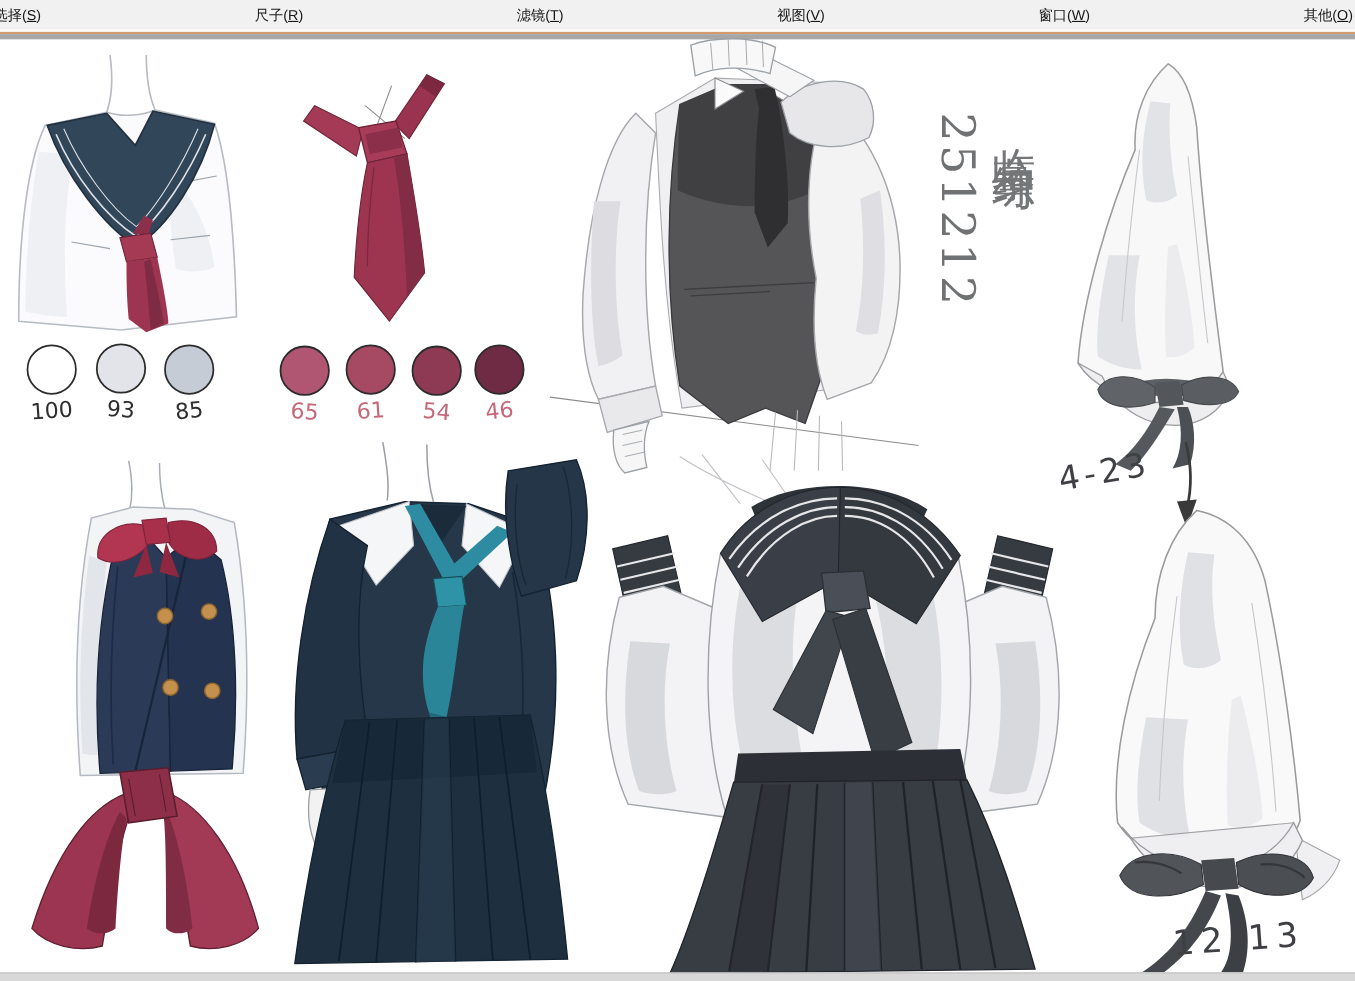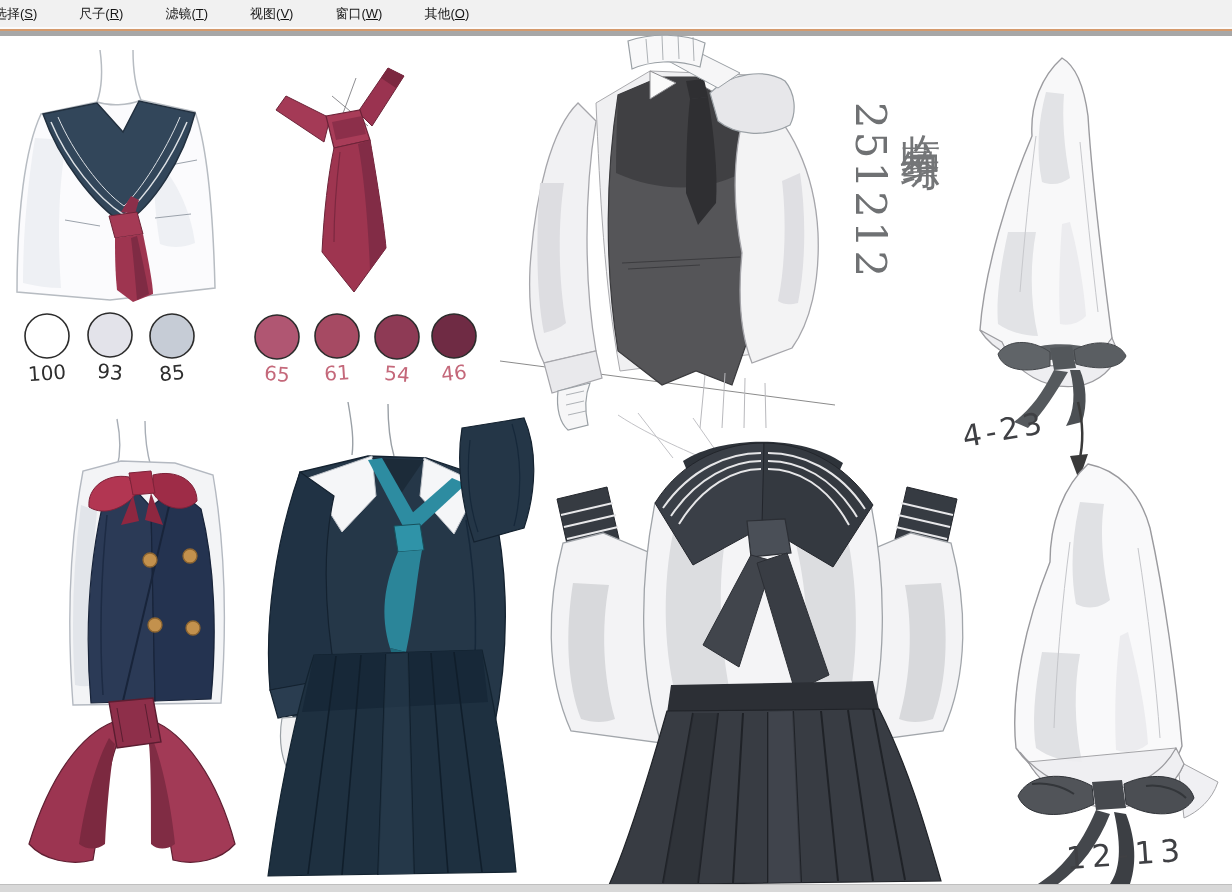--- a/index.html
+++ b/index.html
@@ -1,20 +1,20 @@
 <!DOCTYPE html>
 <html><head>
 <meta charset="utf-8">
 <style>
   html,body{margin:0;padding:0;background:#ffffff;}
   .screen{position:relative;width:1232px;height:892px;overflow:hidden;background:#ffffff;
           font-family:"Liberation Sans",sans-serif;}
   
   .menubar{position:absolute;left:0;top:0;width:1232px;height:27px;background:#f1f1f1;
-           display:flex;gap:38px;align-items:center;padding-left:0;margin:0;}
+           display:flex;gap:38px;align-items:center;padding-left:0;margin:0;justify-content:space-between;}
   .menu-item{font-size:13px;color:#161616;white-space:nowrap;cursor:default;padding:2px 2px;}
   .menu-item:first-child{margin-left:-8px;}
   .mn{text-decoration:underline;}
   .line-hi{position:absolute;left:0;top:27px;width:1232px;height:2px;background:#fbfbfb;}
   .line-accent{position:absolute;left:0;top:29px;width:1232px;height:2px;background:#d49a6d;}
   .line-gray{position:absolute;left:0;top:31px;width:1232px;height:5px;background:#a7a7a7;}
   .canvas{position:absolute;left:0;top:36px;width:1232px;height:848px;background:#ffffff;}
   .bottom-strip{position:absolute;left:0;top:884px;width:1232px;height:8px;background:#d8d8d8;
                 border-top:1px solid #bfbfbf;box-sizing:border-box;}
   

